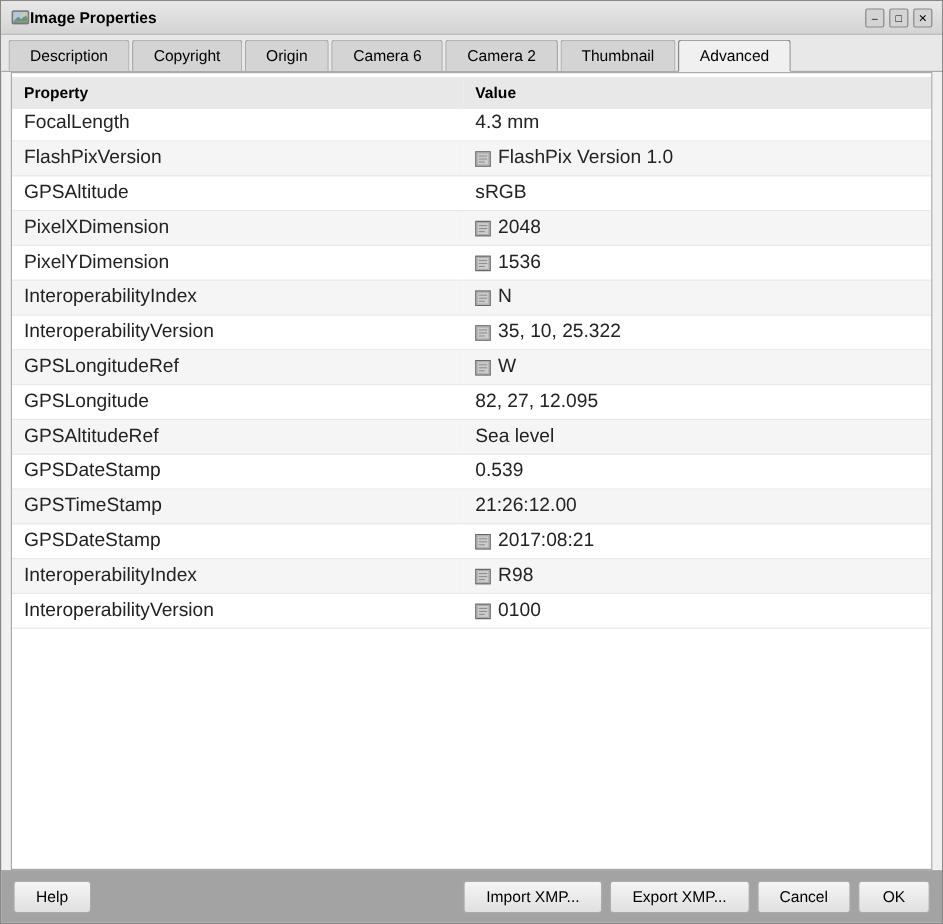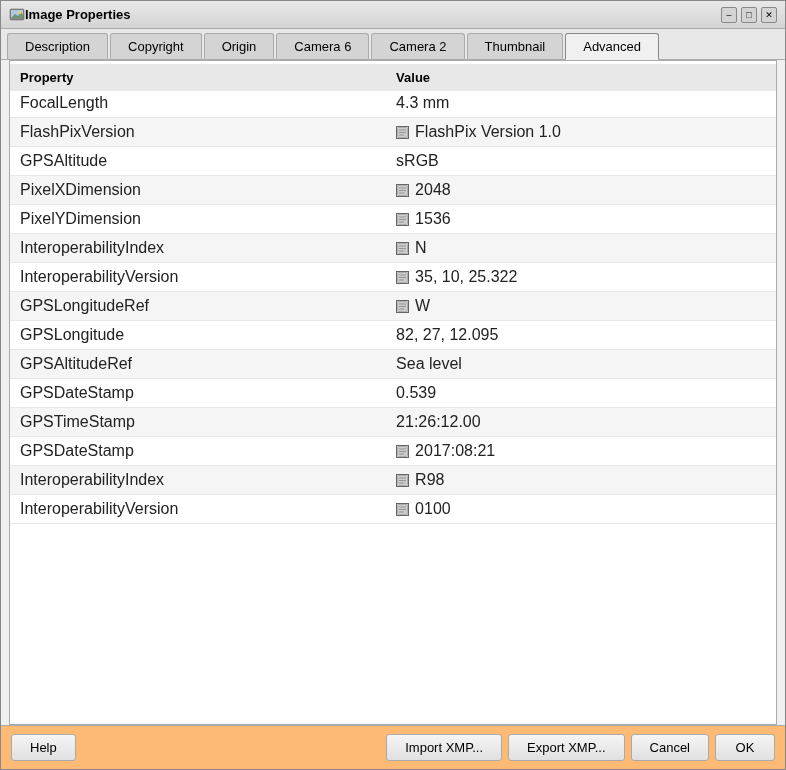--- a/index.html
+++ b/index.html
@@ -144,21 +144,21 @@
       justify-content: center;
       font-size: 8px;
       color: #444;
     }
     .footer {
       display: flex;
       align-items: center;
       justify-content: space-between;
       padding: 8px 10px;
       border-top: 1px solid #aaa;
-      background: #fdba74;
+      background: #a3a3a3;
     }
     .footer-left {
       display: flex;
       gap: 6px;
     }
     .footer-right {
       display: flex;
       gap: 6px;
     }
     .btn {

